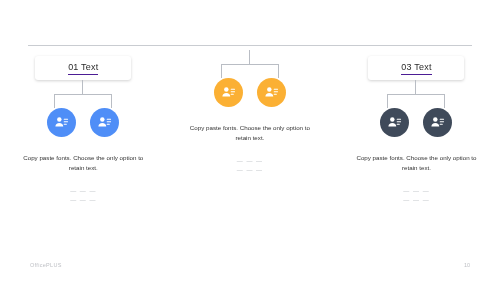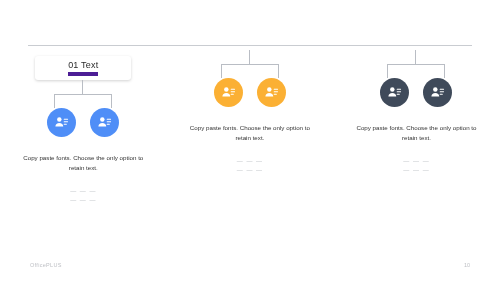--- a/index.html
+++ b/index.html
@@ -53,21 +53,21 @@
     box-shadow: 0 1px 3px rgba(0,0,0,0.18);
     display: flex;
     align-items: center;
     justify-content: center;
     margin-top: 6px;
   }
   .title-text {
     font-size: 9px;
     color: #2b2b2b;
     letter-spacing: 0.2px;
-    border-bottom: 4px solid #4c1d95;
+    border-bottom: 1px solid #4c1d95;
     padding-bottom: 1px;
     line-height: 11px;
   }
   .connector {
     position: relative;
     width: 96px;
     height: 28px;
   }
   .conn-vert-top {
     position: absolute;
@@ -224,20 +224,23 @@
         </div>
       </div>
       <div class="body-text">Copy paste fonts. Choose the only option to retain text.</div>
       <div class="dots">
         <div>— — —</div>
         <div>— — —</div>
       </div>
     </div>
 
     <div class="col">
+      <div class="title-card">
+        <span class="title-text">03 Text</span>
+      </div>
       <div class="connector">
         <div class="conn-vert-top"></div>
         <div class="conn-horiz"></div>
         <div class="conn-vert-left"></div>
         <div class="conn-vert-right"></div>
       </div>
       <div class="circles">
         <div class="circle" id="c3a" style="background: rgb(63, 74, 90);">
           <svg width="15" height="13" viewBox="0 0 24 20" aria-hidden="true">
             <circle cx="8.5" cy="5" r="3.6" fill="#ffffff"></circle>

